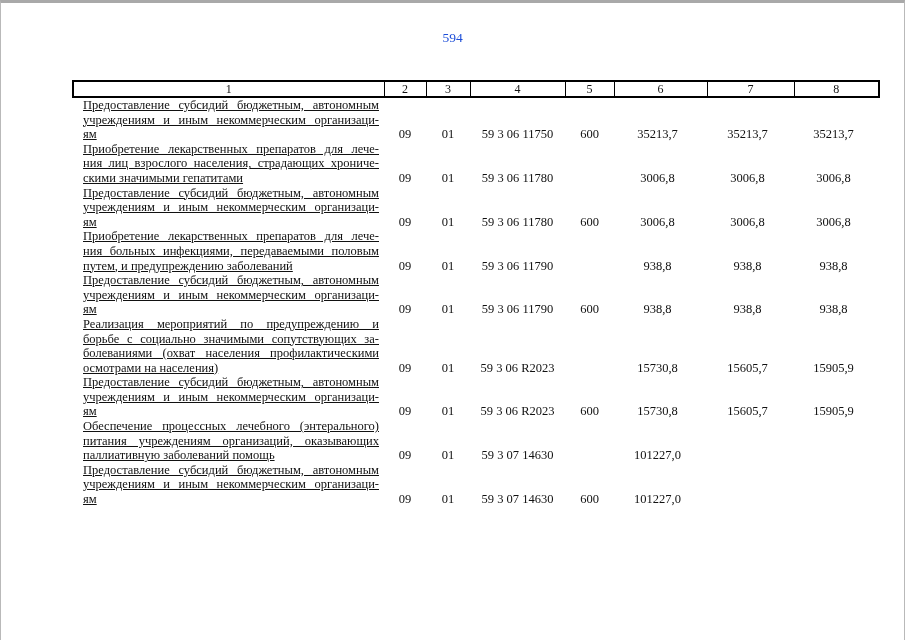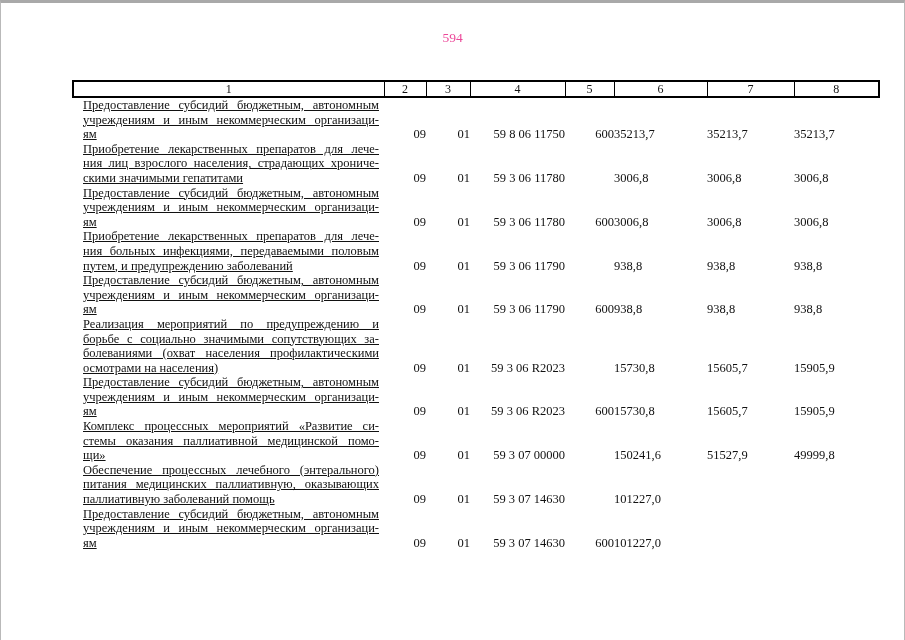--- a/index.html
+++ b/index.html
@@ -13,21 +13,21 @@
     box-sizing: border-box;
     border-top: 3px solid #a9a9a9;
     border-left: 1px solid #b9b9b9;
     border-right: 1px solid #b9b9b9;
   }
   .page-number {
     position: absolute;
     top: 27px; left: 0; width: 100%;
     text-align: center;
     font-size: 13.5px;
-    color: #ec4899;
+    color: #1d4ed8;
   }
   table.budget-table {
     position: absolute;
     left: 71px; top: 77px;
     width: 806px;
     border-collapse: collapse;
     table-layout: fixed;
   }
   thead { border: 2px solid #000; }
   thead th {
@@ -44,22 +44,22 @@
     border: none;
     padding: 0;
     vertical-align: bottom;
     font-size: 12.5px;
     line-height: 14.6px;
     color: #111111;
   }
   td.desc { padding-left: 10px; padding-right: 5px; text-decoration: underline; }
   td.desc .dline { text-align: justify; text-align-last: justify; }
   td.desc .dline.last { text-align-last: left; }
-  td.ctr { text-align: right; }
-  td.rgt { text-align: left; padding-right: 6px; }
+  td.ctr { text-align: center; }
+  td.rgt { text-align: center; padding-right: 6px; }
   tbody tr td { padding-top: 0; padding-bottom: 0; }
 </style>
 </head>
 <body>
 
 <div class="page-number">594</div>
 
 <table class="budget-table">
   <colgroup>
     <col style="width:311px">
@@ -85,21 +85,21 @@
   </thead>
   <tbody id="table-body">
   <tr>
     <td class="desc">
           <div class="dline">Предоставление субсидий бюджетным, автономным</div>
           <div class="dline">учреждениям и иным некоммерческим организаци-</div>
           <div class="dline last">ям</div>
         </td>
     <td class="ctr">09</td>
     <td class="ctr">01</td>
-    <td class="ctr">59 8 06 11750</td>
+    <td class="ctr">59 3 06 11750</td>
     <td class="ctr">600</td>
     <td class="rgt">35213,7</td>
     <td class="rgt">35213,7</td>
     <td class="rgt">35213,7</td>
   </tr>
 
   <tr>
     <td class="desc">
           <div class="dline">Приобретение лекарственных препаратов для лече-</div>
           <div class="dline">ния лиц взрослого населения, страдающих хрониче-</div>
@@ -183,39 +183,25 @@
         </td>
     <td class="ctr">09</td>
     <td class="ctr">01</td>
     <td class="ctr">59 3 06 R2023</td>
     <td class="ctr">600</td>
     <td class="rgt">15730,8</td>
     <td class="rgt">15605,7</td>
     <td class="rgt">15905,9</td>
   </tr>
 
-  <tr>
-    <td class="desc">
-          <div class="dline">Комплекс процессных мероприятий «Развитие си-</div>
-          <div class="dline">стемы оказания паллиативной медицинской помо-</div>
-          <div class="dline last">щи»</div>
-        </td>
-    <td class="ctr">09</td>
-    <td class="ctr">01</td>
-    <td class="ctr">59 3 07 00000</td>
-    <td class="ctr"></td>
-    <td class="rgt">150241,6</td>
-    <td class="rgt">51527,9</td>
-    <td class="rgt">49999,8</td>
-  </tr>
 
   <tr>
     <td class="desc">
           <div class="dline">Обеспечение процессных лечебного (энтерального)</div>
-          <div class="dline">питания медицинских паллиативную, оказывающих</div>
+          <div class="dline">питания учреждениям организаций, оказывающих</div>
           <div class="dline last">паллиативную заболеваний помощь</div>
         </td>
     <td class="ctr">09</td>
     <td class="ctr">01</td>
     <td class="ctr">59 3 07 14630</td>
     <td class="ctr"></td>
     <td class="rgt">101227,0</td>
     <td class="rgt"></td>
     <td class="rgt"></td>
   </tr>

